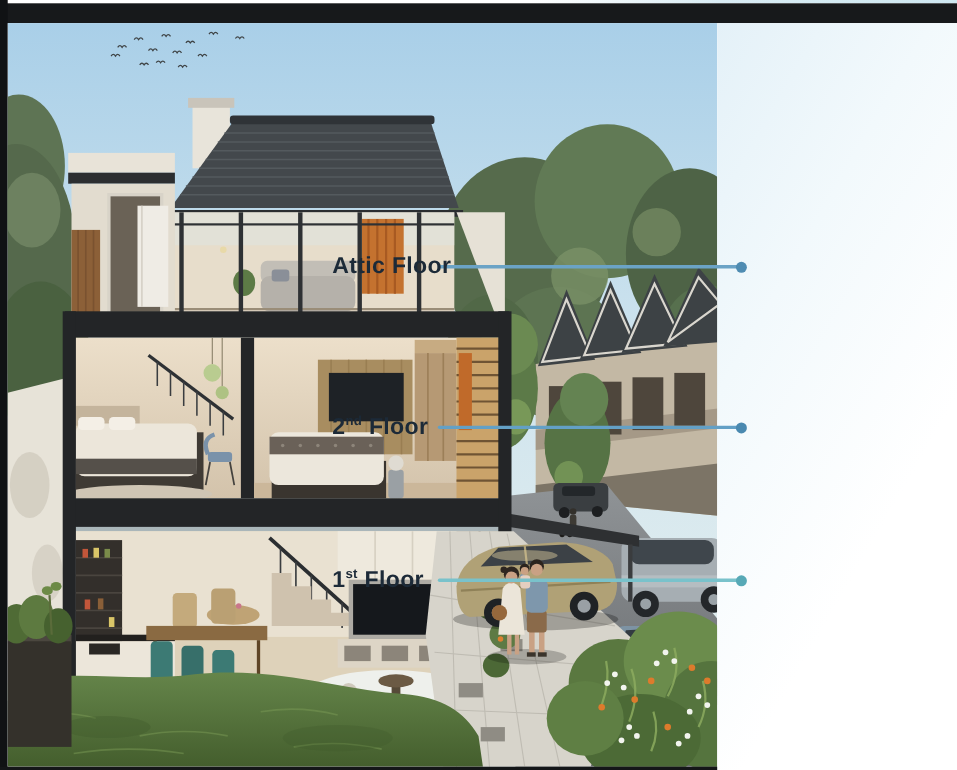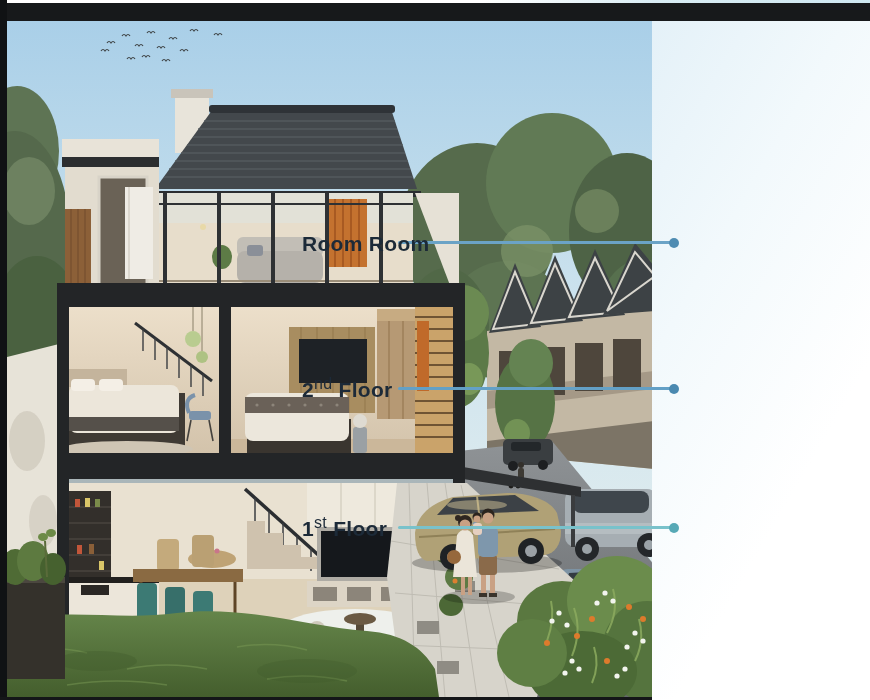--- a/index.html
+++ b/index.html
@@ -16,21 +16,21 @@
                background:linear-gradient(120deg,#e4f1f8 0%,#f2f9fc 32%,#ffffff 68%);}
   .callout{position:absolute;left:0;top:0;width:870px;height:0;z-index:10;}
   .leader{position:absolute;left:398px;width:276px;height:3px;top:-1px;border-radius:2px;}
   .leader .dot{position:absolute;right:-5px;top:50%;transform:translateY(-50%);
                width:10px;height:10px;border-radius:50%;}
   .c-attic .leader{background:#6ba3c6;}   .c-attic .dot{background:#4f8cb2;}
   .c-second .leader{background:#63a0c6;}  .c-second .dot{background:#4a89b0;}
   .c-first .leader{background:#79c2cb;}   .c-first .dot{background:#57a9b6;}
   .flabel{position:absolute;left:302px;transform:translateY(-50%);top:0;
           color:#1c2a38;font-size:21px;font-weight:700;letter-spacing:.3px;white-space:pre;}
-  .flabel sup{font-size:16px;font-weight:400;}
+  .flabel sup{font-size:12px;font-weight:700;}
   .c-attic{top:242px;} .c-second{top:388px;} .c-first{top:527px;}
 </style>
 </head>
 <body>
 
 <div class="stage">
 
   <div class="top-strip"></div>
   <div class="top-bar"></div>
   <div class="left-bar"></div>
@@ -537,21 +537,21 @@
     </svg>
   </div>
 
   <div class="bottom-strip"></div>
   <div class="right-panel"></div>
 
   <div class="callout c-attic">
     <div class="leader">
       <span class="dot"></span>
     </div>
-    <div class="flabel"><span>Room Room</span><sup></sup><span></span></div>
+    <div class="flabel"><span>Attic Floor</span><sup></sup><span></span></div>
   </div>
 
   <div class="callout c-second">
     <div class="leader">
       <span class="dot"></span>
     </div>
     <div class="flabel"><span>2</span><sup>nd</sup><span> Floor</span></div>
   </div>
 
   <div class="callout c-first">

